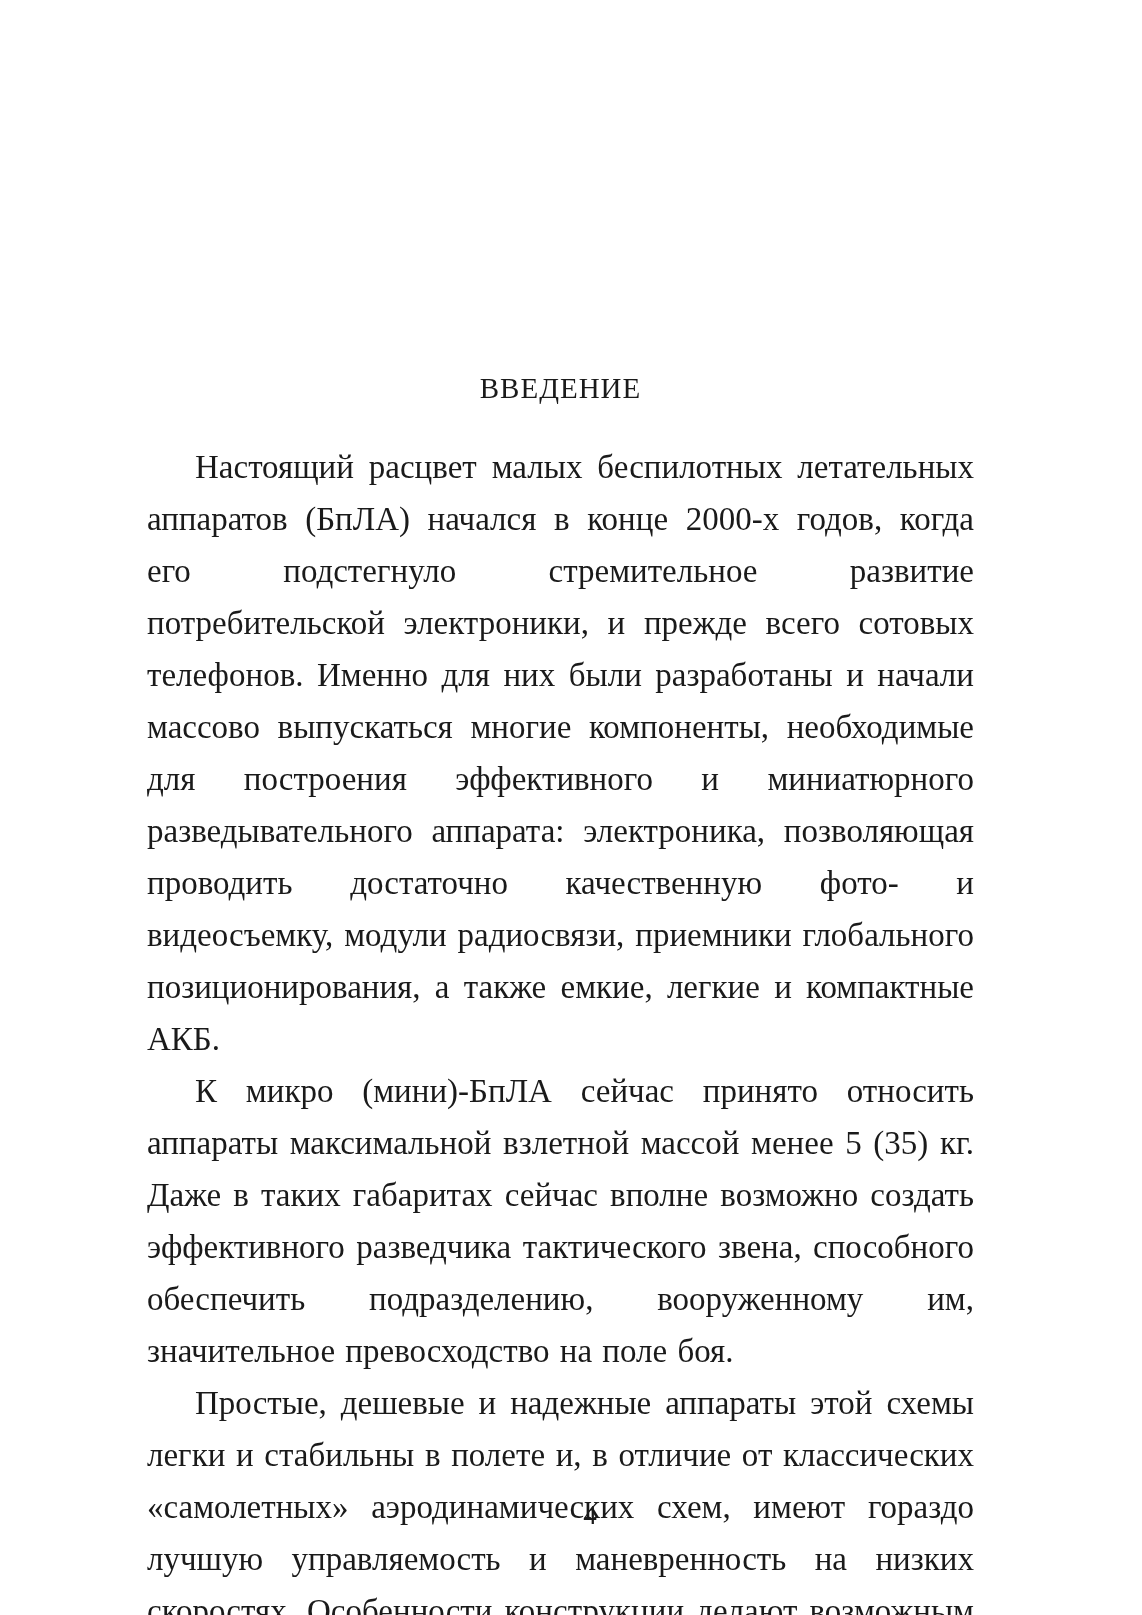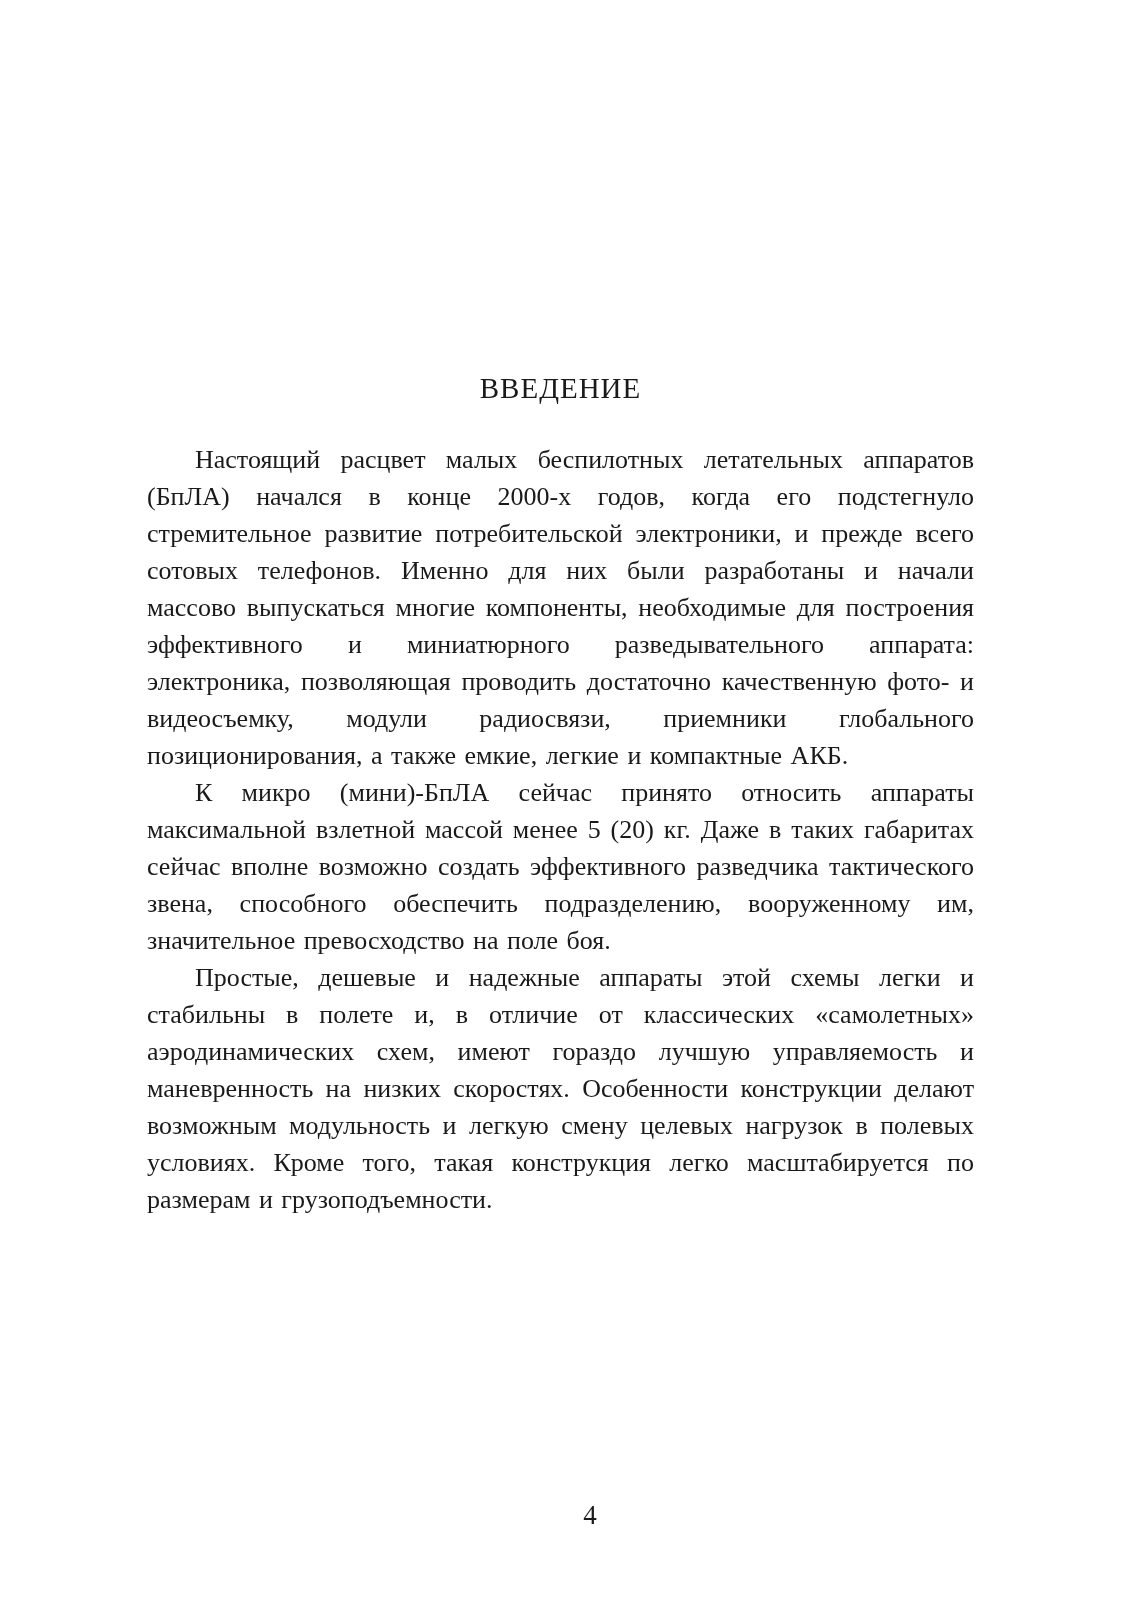--- a/index.html
+++ b/index.html
@@ -26,22 +26,22 @@
     margin-left: 19px;
   }
   .doc-title {
     font-size: 29px;
     font-weight: normal;
     text-align: center;
     letter-spacing: 1px;
     margin: 0 0 36px 0;
   }
   .doc-body p {
-    font-size: 26px;
-    line-height: 37px;
+    font-size: 33px;
+    line-height: 52px;
     text-align: justify;
     text-indent: 48px;
     margin: 0;
     word-spacing: 2px;
   }
   .page-number {
     position: absolute;
     bottom: 84px;
     left: 0;
     width: 1142px;
@@ -51,18 +51,18 @@
   }
 </style>
 </head>
 <body>
 
 <div class="page">
   <h1 class="doc-title">ВВЕДЕНИЕ</h1>
 
   <div class="doc-body">
     <p>Настоящий расцвет малых беспилотных летательных аппаратов (БпЛА) начался в конце 2000-х годов, когда его подстегнуло стремительное развитие потребительской электроники, и прежде всего сотовых телефонов. Именно для них были разработаны и начали массово выпускаться многие компоненты, необходимые для построения эффективного и миниатюрного разведывательного аппарата: электроника, позволяющая проводить достаточно качественную фото- и видеосъемку, модули радиосвязи, приемники глобального позиционирования, а также емкие, легкие и компактные АКБ.</p>
-    <p>К микро (мини)-БпЛА сейчас принято относить аппараты максимальной взлетной массой менее 5 (20) кг. Даже в таких габаритах сейчас вполне возможно создать эффективного разведчика тактического звена, способного обеспечить подразделению, вооруженному им, значительное превосходство на поле боя.</p>
+    <p>К микро (мини)-БпЛА сейчас принято относить аппараты максимальной взлетной массой менее 5 (35) кг. Даже в таких габаритах сейчас вполне возможно создать эффективного разведчика тактического звена, способного обеспечить подразделению, вооруженному им, значительное превосходство на поле боя.</p>
     <p>Простые, дешевые и надежные аппараты этой схемы легки и стабильны в полете и, в отличие от классических «самолетных» аэродинамических схем, имеют гораздо лучшую управляемость и маневренность на низких скоростях. Особенности конструкции делают возможным модульность и легкую смену целевых нагрузок в полевых условиях. Кроме того, такая конструкция легко масштабируется по размерам и грузоподъемности.</p>
   </div>
 
   <div class="page-number">4</div>
 </div>
 
 </body></html>

